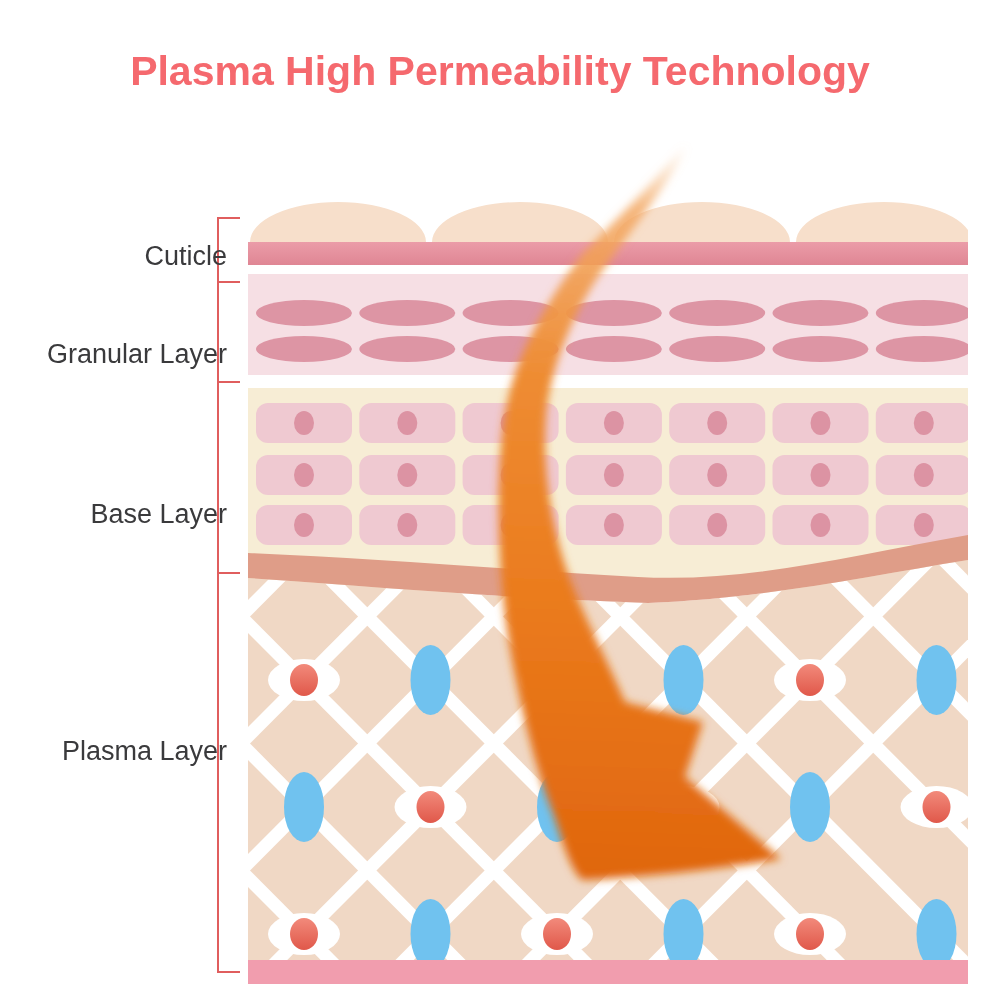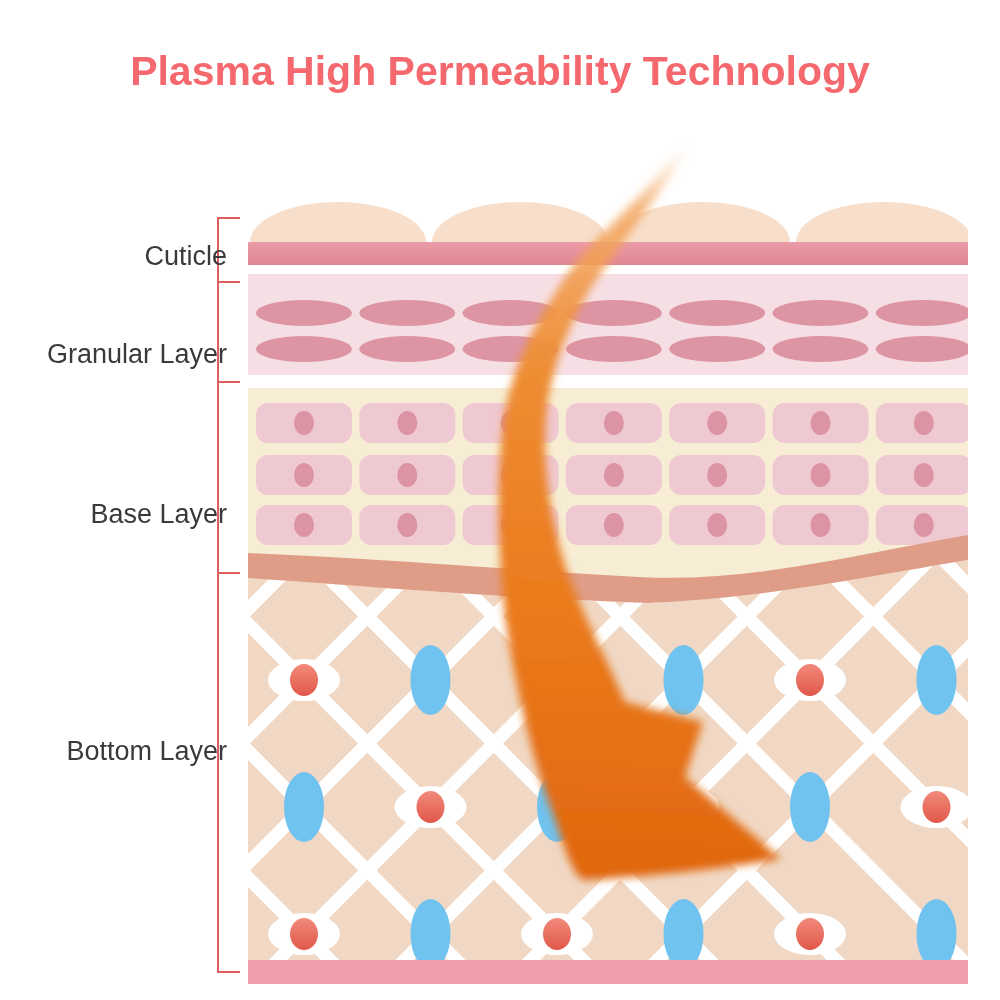--- a/index.html
+++ b/index.html
@@ -33,21 +33,21 @@
   <div class="bracket-line"></div>
   <div class="bracket-tick" style="top:217px"></div>
   <div class="bracket-tick" style="top:281px"></div>
   <div class="bracket-tick" style="top:381px"></div>
   <div class="bracket-tick" style="top:572px"></div>
   <div class="bracket-tick" style="top:971px"></div>
 
   <div class="layer-label" id="label-cuticle">Cuticle</div>
   <div class="layer-label" id="label-granular">Granular Layer</div>
   <div class="layer-label" id="label-base">Base Layer</div>
-  <div class="layer-label" id="label-bottom">Bottom Layer</div>
+  <div class="layer-label" id="label-bottom">Plasma Layer</div>
 
   <svg id="illustration" width="720" height="860" viewBox="0 0 720 860">
     <defs>
       <linearGradient id="gradBand" gradientUnits="userSpaceOnUse" x1="0" y1="114" x2="0" y2="137">
         <stop offset="0" class="stop-band-1"></stop>
           <stop offset="1" class="stop-band-2"></stop>
       </linearGradient>
       <linearGradient id="gradRed" x1="0" y1="0" x2="0" y2="1">
         <stop offset="0" class="stop-red-1"></stop>
           <stop offset="1" class="stop-red-2"></stop>

